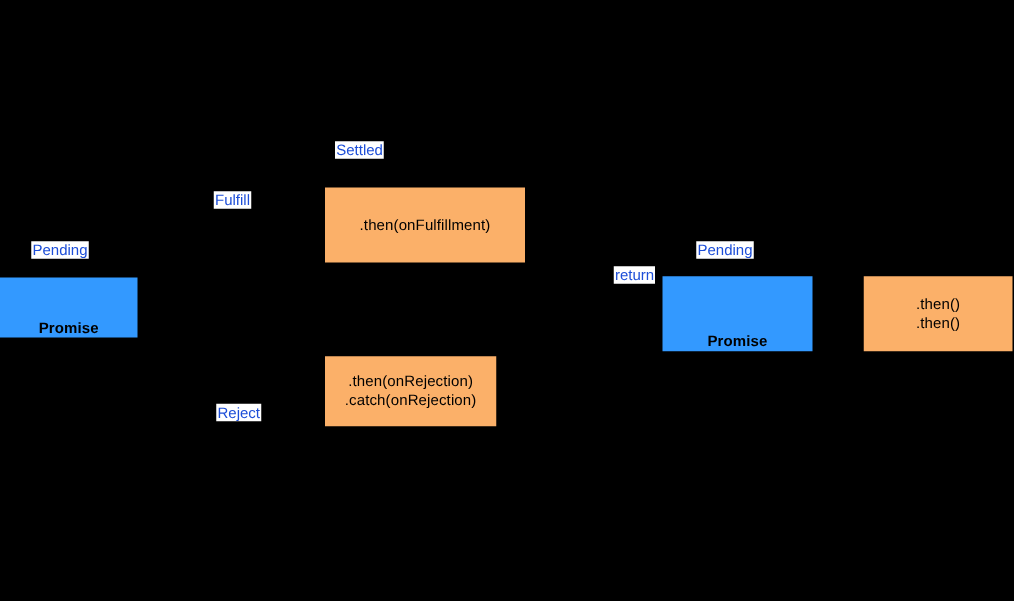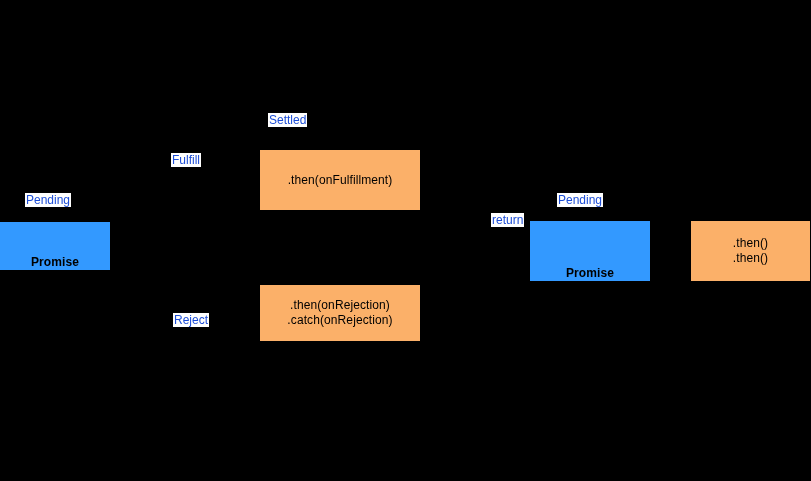--- a/index.html
+++ b/index.html
@@ -52,40 +52,40 @@
 
 
   <div class="node blue" style="left:0px; top:222px; width:110px; height:48px;">
     <span class="line">Promise</span>
   </div>
 
   <div class="node orange" style="left:260px; top:150px; width:160px; height:60px;">
     <span class="line">.then(onFulfillment)</span>
   </div>
 
-  <div class="node orange" style="left:260px; top:285px; width:160px; height:56px;">
+  <div class="node orange" style="left:260px; top:285px; width:137px; height:56px;">
     <span class="line">.then(onRejection)</span>
     <span class="line">.catch(onRejection)</span>
   </div>
 
   <div class="node blue" style="left:530px; top:221px; width:120px; height:60px;">
     <span class="line">Promise</span>
   </div>
 
   <div class="node orange" style="left:691px; top:221px; width:119px; height:60px;text-align:center;">
     <span class="line">.then()</span>
     <span class="line">.then()</span>
   </div>
 
 
   <div class="edge-label" style="left:25px; top:193px;">Pending</div>
 
   <div class="edge-label" style="left:268px; top:113px;">Settled</div>
 
   <div class="edge-label" style="left:171px; top:153px;">Fulfill</div>
 
-  <div class="edge-label" style="left:173px; top:313px;">Reject</div>
+  <div class="edge-label" style="left:173px; top:323px;">Reject</div>
 
   <div class="edge-label" style="left:491px; top:213px;">return</div>
 
   <div class="edge-label" style="left:557px; top:193px;">Pending</div>
 
 </div>
 
 </body></html>

